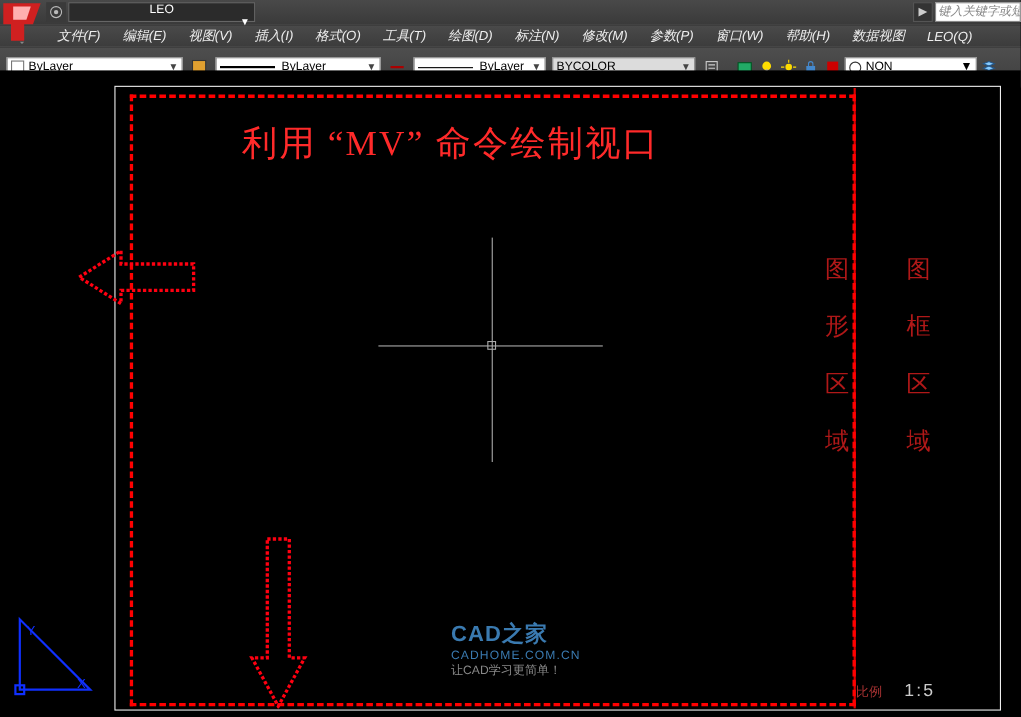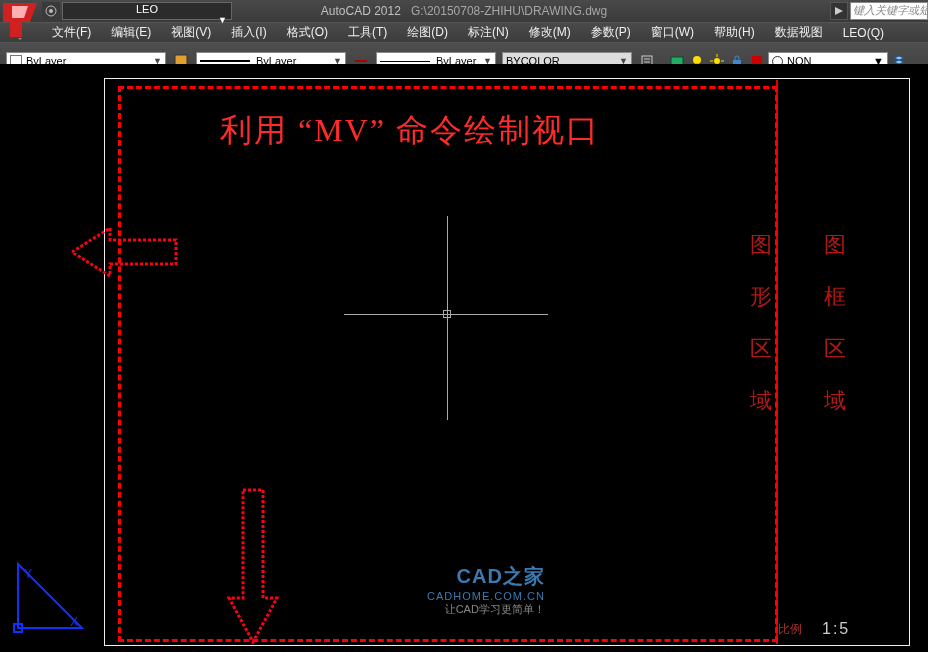--- a/index.html
+++ b/index.html
@@ -11,21 +11,21 @@
 .tb-left { display:flex; align-items:center; margin-left:42px; gap:2px;}
 .tb-wksel { width:170px; height:18px; background:#2b2b2b; border:1px solid #666; display:flex; align-items:center; padding:0 4px; color:#fff; font-size:11px; position:relative;flex-direction:column;}
 .tb-wksel .dd { margin-left:auto; font-size:9px;}
 .tb-ico { width:18px; height:18px; display:flex; align-items:center; justify-content:center; background:#3a3a3a;}
 .tb-center { position:absolute; left:0; right:0; text-align:center; color:#a6a6a6; font-size:12px; pointer-events:none;}
 .tb-center .app { color:#c0c0c0;}
 .tb-right { margin-left:auto; display:flex; align-items:center; gap:2px;}
 .tb-play { width:18px;height:18px;background:#333;border:1px solid #555;display:flex;align-items:center;justify-content:center;}
 .kw-box { width:78px; height:18px; background:#fff; border:1px solid #888; font-size:11px; color:#888; font-style:italic; padding:0 2px; overflow:hidden; white-space:nowrap;}
 
-.menubar { height:20px; background:linear-gradient(#4a4a4a,#3c3c3c); display:flex; align-items:center; padding-left:46px; gap:8px; color:#eee; font-size:12px; border-top:1px solid #555;}
+.menubar { height:20px; background:linear-gradient(#4a4a4a,#3c3c3c); display:flex; align-items:center; padding-left:46px; gap:8px; color:#eee; font-size:12px; border-top:1px solid #555;font-style:italic;}
 .menubar span { padding:1px 6px; white-space:nowrap;}
 
 .propbar { height:38px; background:linear-gradient(#4e4e4e,#3e3e3e); display:flex; align-items:center; padding:0 6px; gap:6px; border-top:1px solid #555; border-bottom:1px solid #222;}
 .prop-sel { height:18px; background:#fff; border:1px solid #888; display:flex; align-items:center; font-size:11px; color:#000; padding:0 3px;}
 .prop-sel .sw { width:12px; height:12px; border:1px solid #777; background:#fff; margin-right:4px;}
 .prop-sel .dd { margin-left:auto; font-size:9px; color:#444; padding-left:6px;}
 .prop-sel.w1 { width:160px;}
 .prop-sel.w2 { width:150px;}
 .prop-sel.w3 { width:120px;}
 .prop-sel.w4 { width:130px; background:#dcdcdc;}
@@ -47,21 +47,21 @@
 .scale-area .s2{font-size:16px;color:#ccc;margin-left:20px;letter-spacing:2px;}
 
 .cross-v{position:absolute;left:447px;top:152px;width:1px;height:204px;background:#aaa;}
 .cross-h{position:absolute;left:344px;top:250px;width:204px;height:1px;background:#aaa;}
 .cross-c{position:absolute;left:443px;top:246px;width:8px;height:8px;border:1px solid #aaa;}
 
 .arrow-left{position:absolute;left:70px;top:160px;}
 .arrow-down{position:absolute;left:225px;top:424px;}
 
 .ucs{position:absolute;left:10px;bottom:12px;}
-.wm{position:absolute;left:427px;bottom:35px;text-align:right;color:#3a7ab0;font-family:"SimHei";}
+.wm{position:absolute;left:410px;bottom:35px;text-align:left;color:#3a7ab0;font-family:"SimHei";}
 .wm .l1{font-size:20px;font-weight:bold;letter-spacing:1px;}
 .wm .l2{font-size:11px;color:#3a7ab0;letter-spacing:1px;}
 .wm .l3{font-size:11px;color:#888;}
 
 .grp{display:flex;align-items:center;gap:2px;margin-left:6px;text-decoration:underline;}
 </style>
 </head>
 <body>
 
 <div class="titlebar">
@@ -76,23 +76,20 @@
     <div class="tb-ico">
         <svg width="14" height="14" viewBox="0 0 14 14">
           <circle cx="7" cy="7" r="5" fill="none" stroke="#bbb" stroke-width="1"></circle>
           <circle cx="7" cy="7" r="2" fill="#bbb"></circle>
         </svg>
       </div>
     <div class="tb-wksel">
       <span>LEO</span>
       <span class="dd">▼</span>
     </div>
-  </div>
-  <div class="tb-center">
-    <span class="app">AutoCAD 2012</span>&nbsp;&nbsp;&nbsp;<span>G:\20150708-ZHIHU\DRAWING.dwg</span>
   </div>
   <div class="tb-right">
     <div class="tb-play">
         <svg width="10" height="10" viewBox="0 0 10 10">
           <polygon points="1,1 9,5 1,9" fill="#ccc"></polygon>
         </svg>
       </div>
     <div class="kw-box"><span>键入关键字或短</span></div>
   </div>
 </div>

